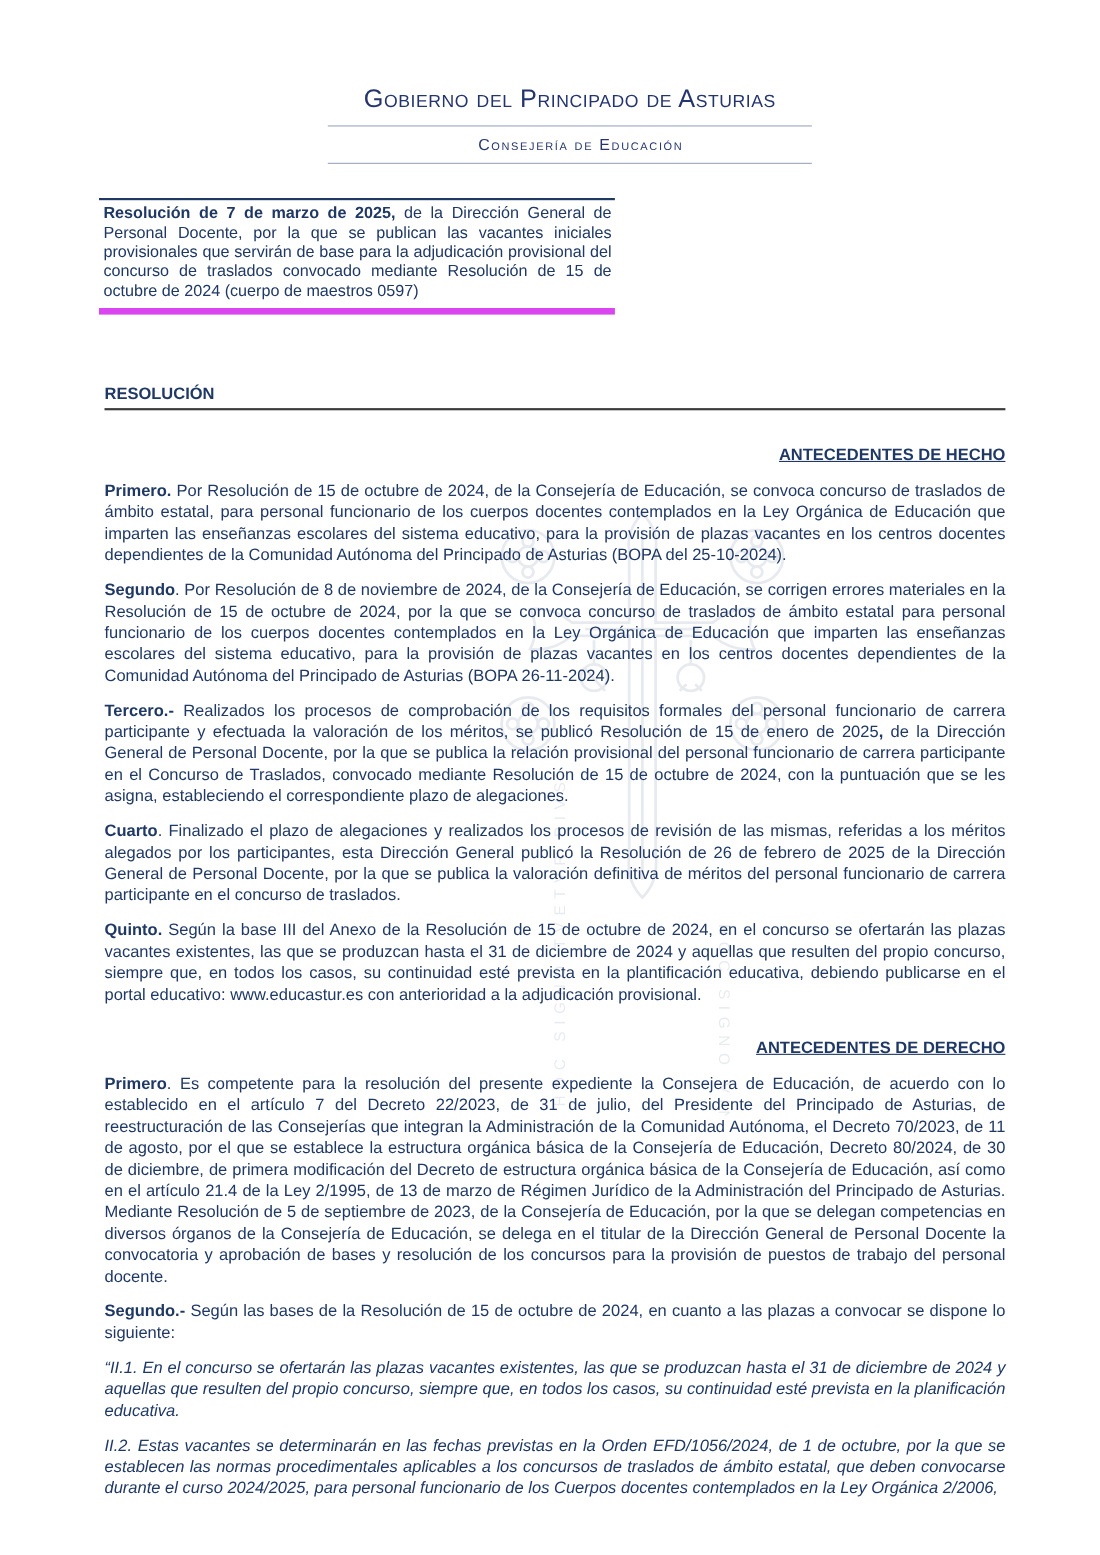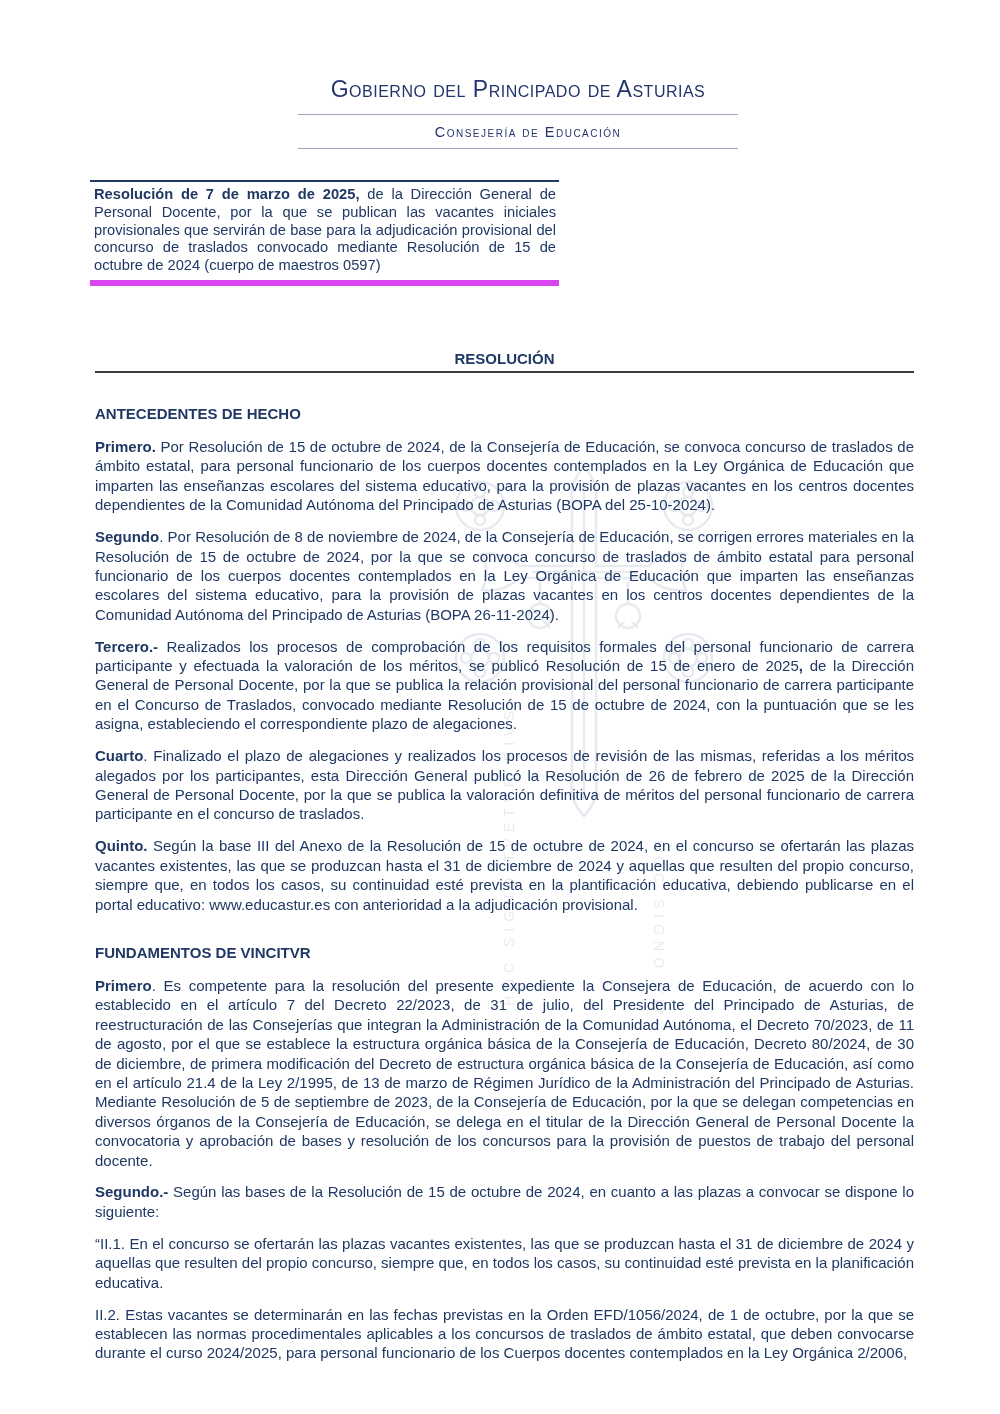--- a/index.html
+++ b/index.html
@@ -59,43 +59,43 @@
     z-index:0;
   }
   
   .content{
     position:relative;
     z-index:1;
     margin:0 86px 0 95px;
   }
   h2.res-title{
     margin:64px 0 0 0;
-    text-align:center;
     font-size:15px;
     font-weight:bold;
   }
   .rule{
     border:none;
     border-top:2px solid #3c3c3c;
     margin:4px 0 0 0;
   }
   h3.sec-title{
-    text-align:left;
+    text-align:right;
     font-size:15px;
     font-weight:bold;
     margin:32px 0 15px 0;
+    text-decoration:underline;
   }
   h3.sec-title.fund{ margin-top:30px; }
   p.para{
     margin:0 0 12.5px 0;
     font-size:15px;
     line-height:19.4px;
     text-align:justify;
   }
-  p.para.quote{ }
+  p.para.quote{ font-style:italic; }
   b.lead{ font-weight:bold; }
 </style>
 </head>
 <body>
 
 <div class="page">
 
   <div class="watermark">
     <svg width="312" height="566" viewBox="0 0 312 566" xmlns="http://www.w3.org/2000/svg" opacity="0.10">
       <g stroke="#1F3864" fill="none" stroke-width="2.5">
@@ -180,21 +180,21 @@
     <p class="para"><b class="lead">Primero.</b><span> Por Resolución de 15 de octubre de 2024, de la Consejería de Educación, se convoca concurso de traslados de ámbito estatal, para personal funcionario de los cuerpos docentes contemplados en la Ley Orgánica de Educación que imparten las enseñanzas escolares del sistema educativo, para la provisión de plazas vacantes en los centros docentes dependientes de la Comunidad Autónoma del Principado de Asturias (BOPA del 25-10-2024).</span></p>
 
     <p class="para"><b class="lead">Segundo</b><span>. Por Resolución de 8 de noviembre de 2024, de la Consejería de Educación, se corrigen errores materiales en la Resolución de 15 de octubre de 2024, por la que se convoca concurso de traslados de ámbito estatal para personal funcionario de los cuerpos docentes contemplados en la Ley Orgánica de Educación que imparten las enseñanzas escolares del sistema educativo, para la provisión de plazas vacantes en los centros docentes dependientes de la Comunidad Autónoma del Principado de Asturias (BOPA 26-11-2024).</span></p>
 
     <p class="para"><b class="lead">Tercero.-</b><span> Realizados los procesos de comprobación de los requisitos formales del personal funcionario de carrera participante y efectuada la valoración de los méritos, se publicó Resolución de 15 de enero de 2025</span><b>,</b><span> de la Dirección General de Personal Docente, por la que se publica la relación provisional del personal funcionario de carrera participante en el Concurso de Traslados, convocado mediante Resolución de 15 de octubre de 2024, con la puntuación que se les asigna, estableciendo el correspondiente plazo de alegaciones.</span></p>
 
     <p class="para"><b class="lead">Cuarto</b><span>. Finalizado el plazo de alegaciones y realizados los procesos de revisión de las mismas, referidas a los méritos alegados por los participantes, esta Dirección General publicó la Resolución de 26 de febrero de 2025 de la Dirección General de Personal Docente, por la que se publica la valoración definitiva de méritos del personal funcionario de carrera participante en el concurso de traslados.</span></p>
 
     <p class="para"><b class="lead">Quinto.</b><span> Según la base III del Anexo de la Resolución de 15 de octubre de 2024, en el concurso se ofertarán las plazas vacantes existentes, las que se produzcan hasta el 31 de diciembre de 2024 y aquellas que resulten del propio concurso, siempre que, en todos los casos, su continuidad esté prevista en la plantificación educativa, debiendo publicarse en el portal educativo: www.educastur.es con anterioridad a la adjudicación provisional.</span></p>
 
-    <h3 class="sec-title fund">FUNDAMENTOS DE VINCITVR</h3>
+    <h3 class="sec-title fund">ANTECEDENTES DE DERECHO</h3>
 
     <p class="para"><b class="lead">Primero</b><span>. Es competente para la resolución del presente expediente la Consejera de Educación, de acuerdo con lo establecido en el artículo 7 del Decreto 22/2023, de 31 de julio, del Presidente del Principado de Asturias, de reestructuración de las Consejerías que integran la Administración de la Comunidad Autónoma, el Decreto 70/2023, de 11 de agosto, por el que se establece la estructura orgánica básica de la Consejería de Educación, Decreto 80/2024, de 30 de diciembre, de primera modificación del Decreto de estructura orgánica básica de la Consejería de Educación, así como en el artículo 21.4 de la Ley 2/1995, de 13 de marzo de Régimen Jurídico de la Administración del Principado de Asturias. Mediante Resolución de 5 de septiembre de 2023, de la Consejería de Educación, por la que se delegan competencias en diversos órganos de la Consejería de Educación, se delega en el titular de la Dirección General de Personal Docente la convocatoria y aprobación de bases y resolución de los concursos para la provisión de puestos de trabajo del personal docente.</span></p>
 
     <p class="para"><b class="lead">Segundo.-</b><span> Según las bases de la Resolución de 15 de octubre de 2024, en cuanto a las plazas a convocar se dispone lo siguiente:</span></p>
 
     <p class="para quote">“II.1. En el concurso se ofertarán las plazas vacantes existentes, las que se produzcan hasta el 31 de diciembre de 2024 y aquellas que resulten del propio concurso, siempre que, en todos los casos, su continuidad esté prevista en la planificación educativa.</p>
 
     <p class="para quote">II.2. Estas vacantes se determinarán en las fechas previstas en la Orden EFD/1056/2024, de 1 de octubre, por la que se establecen las normas procedimentales aplicables a los concursos de traslados de ámbito estatal, que deben convocarse durante el curso 2024/2025, para personal funcionario de los Cuerpos docentes contemplados en la Ley Orgánica 2/2006,</p>
 
   </main>

